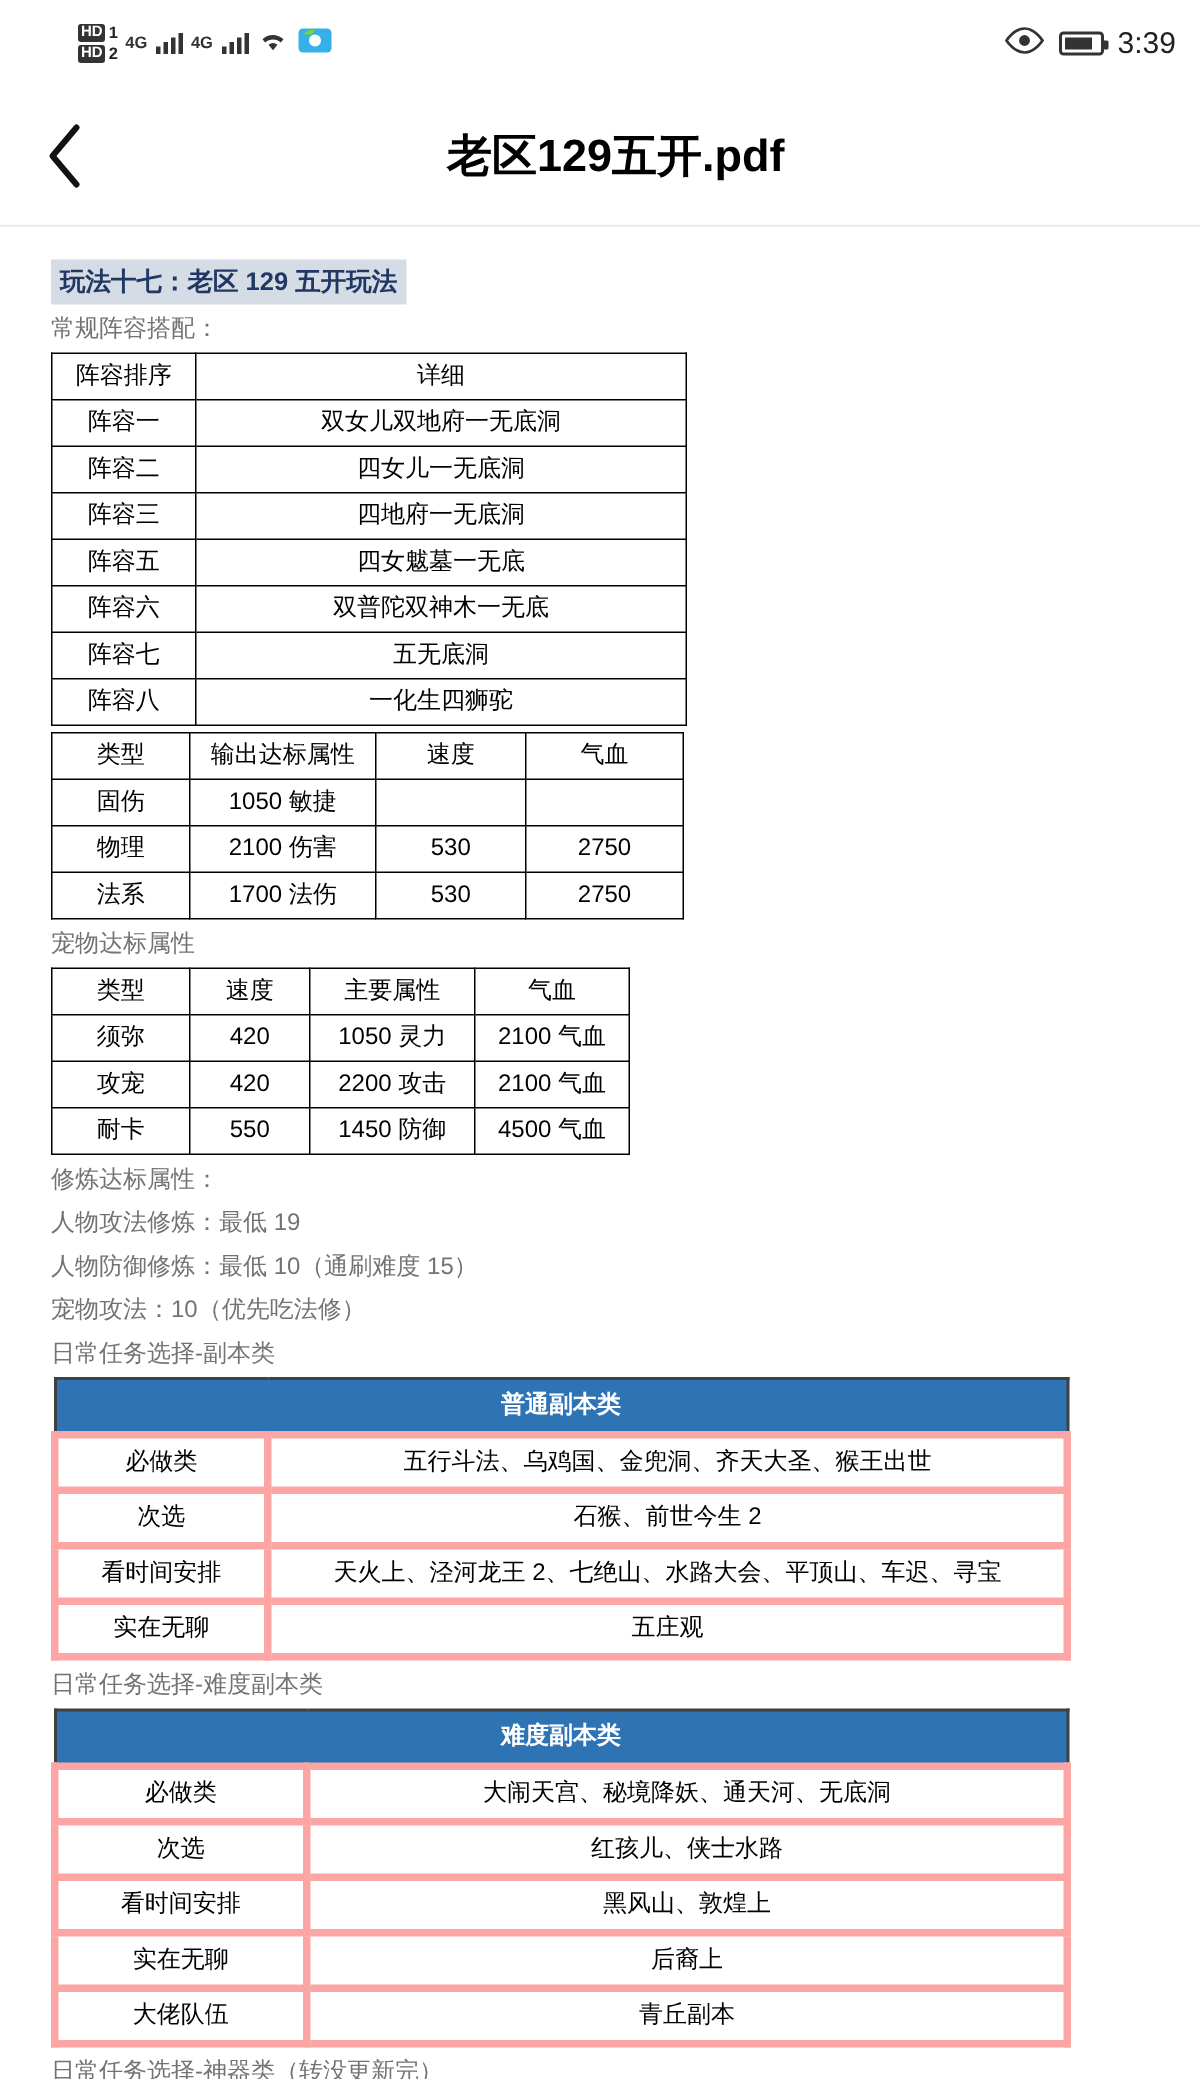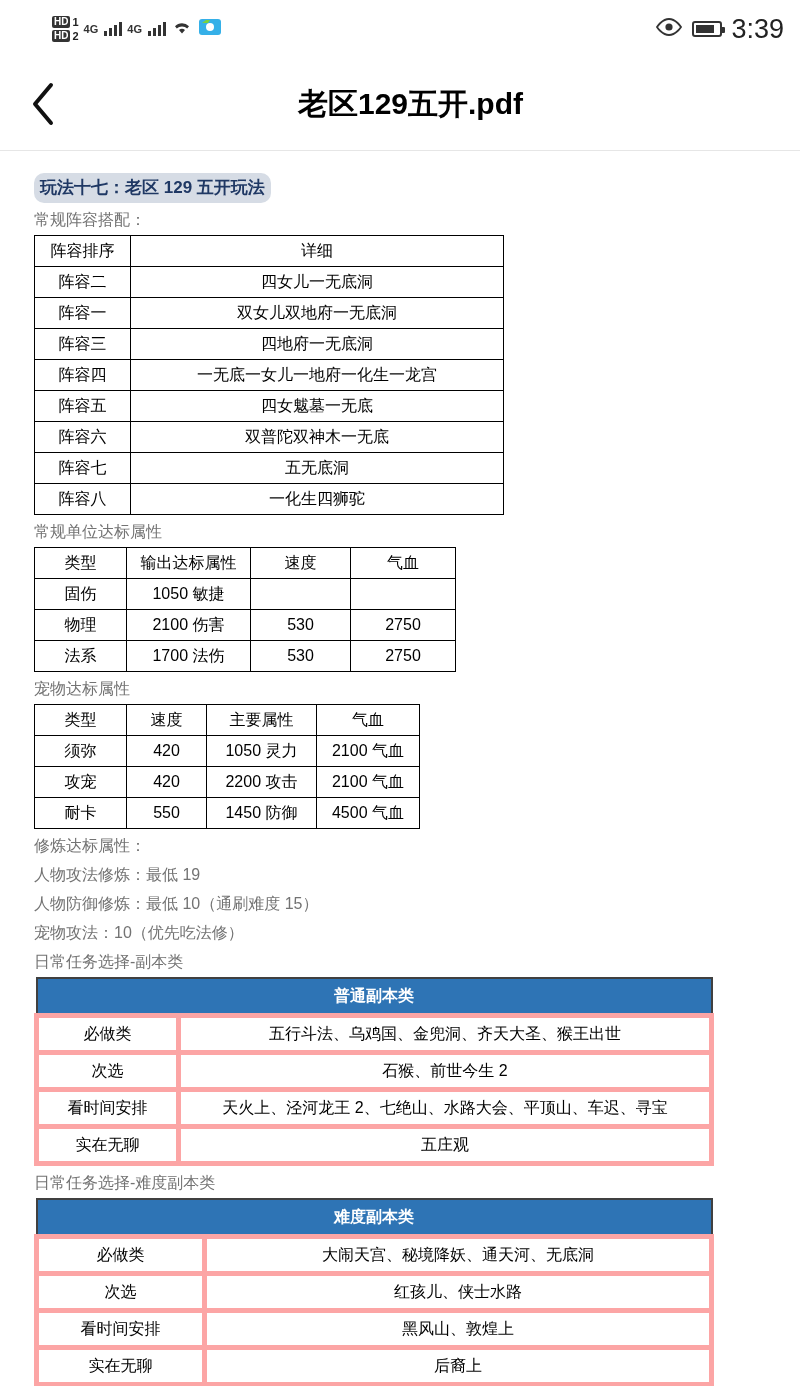--- a/index.html
+++ b/index.html
@@ -32,21 +32,21 @@
   }
   .sig { display: flex; align-items: flex-end; gap: 2px; }
   .sig i { display:block; width: 3px; background: #333; }
   .sig i:nth-child(1){ height:5px; }
   .sig i:nth-child(2){ height:8px; }
   .sig i:nth-child(3){ height:11px; }
   .sig i:nth-child(4){ height:14px; }
   .gnum { font-size: 11px; font-weight: bold; color:#333; margin-right:1px; }
   .sb-spacer { flex: 1; }
   .sb-right { display: flex; align-items: center; gap: 9px; }
-  .clock { font-size: 27px; color: #222; font-weight: 400; }
+  .clock { font-size: 20px; color: #222; font-weight: 400; }
   .battery {
     width: 30px; height: 16px; border: 2px solid #333; border-radius: 3px;
     position: relative; display:flex; align-items:center;
   }
   .battery::after{
     content:""; position:absolute; right:-5px; top:4px; width:3px; height:6px;
     background:#333; border-radius: 0 1px 1px 0;
   }
   .battery i { display:block; height: 8px; width: 18px; background:#333; margin-left:2px; }
 
@@ -80,36 +80,35 @@
     font-size: 16px;
     line-height: 1.5;
   }
   .h-hl {
     display: inline-block;
     background: #d6dce5;
     color: #1f3864;
     font-weight: bold;
     padding: 2px 6px;
     font-size: 17px;
-    border-radius: 10px;
   }
   .plain { font-size: 16px; color: #737373; margin: 5px 0 3px 0; }
 
   table { border-collapse: collapse; margin: 3px 0 4px 0; }
   table td, table th {
     border: 1px solid #000;
     padding: 3px 6px;
     font-size: 16px;
     text-align: center;
     font-weight: normal;
     color: #000;
   }
 
   
-  .t-form { width: 470px; }
+  .t-form { width: 424px; }
   .t-form .c1 { width: 96px; }
 
   
   .t-attr { width: 422px; }
   .t-attr td { height: 26px; }
   .t-attr .c1 { width: 92px; }
   .t-attr .c2 { width: 124px; }
   .t-attr .c3 { width: 100px; }
 
   
@@ -206,55 +205,50 @@
 
   <div class="plain">常规阵容搭配：</div>
 
   <table class="t-form">
     <tbody>
         <tr>
       <td class="c1">阵容排序</td>
       <td>详细</td>
     </tr>
     <tr>
+          <td class="c1">阵容一</td>
+          <td>双女儿双地府一无底洞</td>
+        </tr>
+    <tr>
           <td class="c1">阵容二</td>
           <td>四女儿一无底洞</td>
         </tr>
     <tr>
-          <td class="c1">阵容一</td>
-          <td>双女儿双地府一无底洞</td>
-        </tr>
-    <tr>
           <td class="c1">阵容三</td>
           <td>四地府一无底洞</td>
         </tr>
     <tr>
-          <td class="c1">阵容四</td>
-          <td>一无底一女儿一地府一化生一龙宫</td>
-        </tr>
-    <tr>
           <td class="c1">阵容五</td>
           <td>四女魃墓一无底</td>
         </tr>
     <tr>
           <td class="c1">阵容六</td>
           <td>双普陀双神木一无底</td>
         </tr>
     <tr>
           <td class="c1">阵容七</td>
           <td>五无底洞</td>
         </tr>
     <tr>
           <td class="c1">阵容八</td>
           <td>一化生四狮驼</td>
         </tr>
   </tbody>
     </table>
 
-  <div class="plain">常规单位达标属性</div>
 
   <table class="t-attr">
     <tbody>
         <tr>
       <td class="c1">类型</td>
       <td class="c2">输出达标属性</td>
       <td class="c3">速度</td>
       <td>气血</td>
     </tr>
     <tr>

